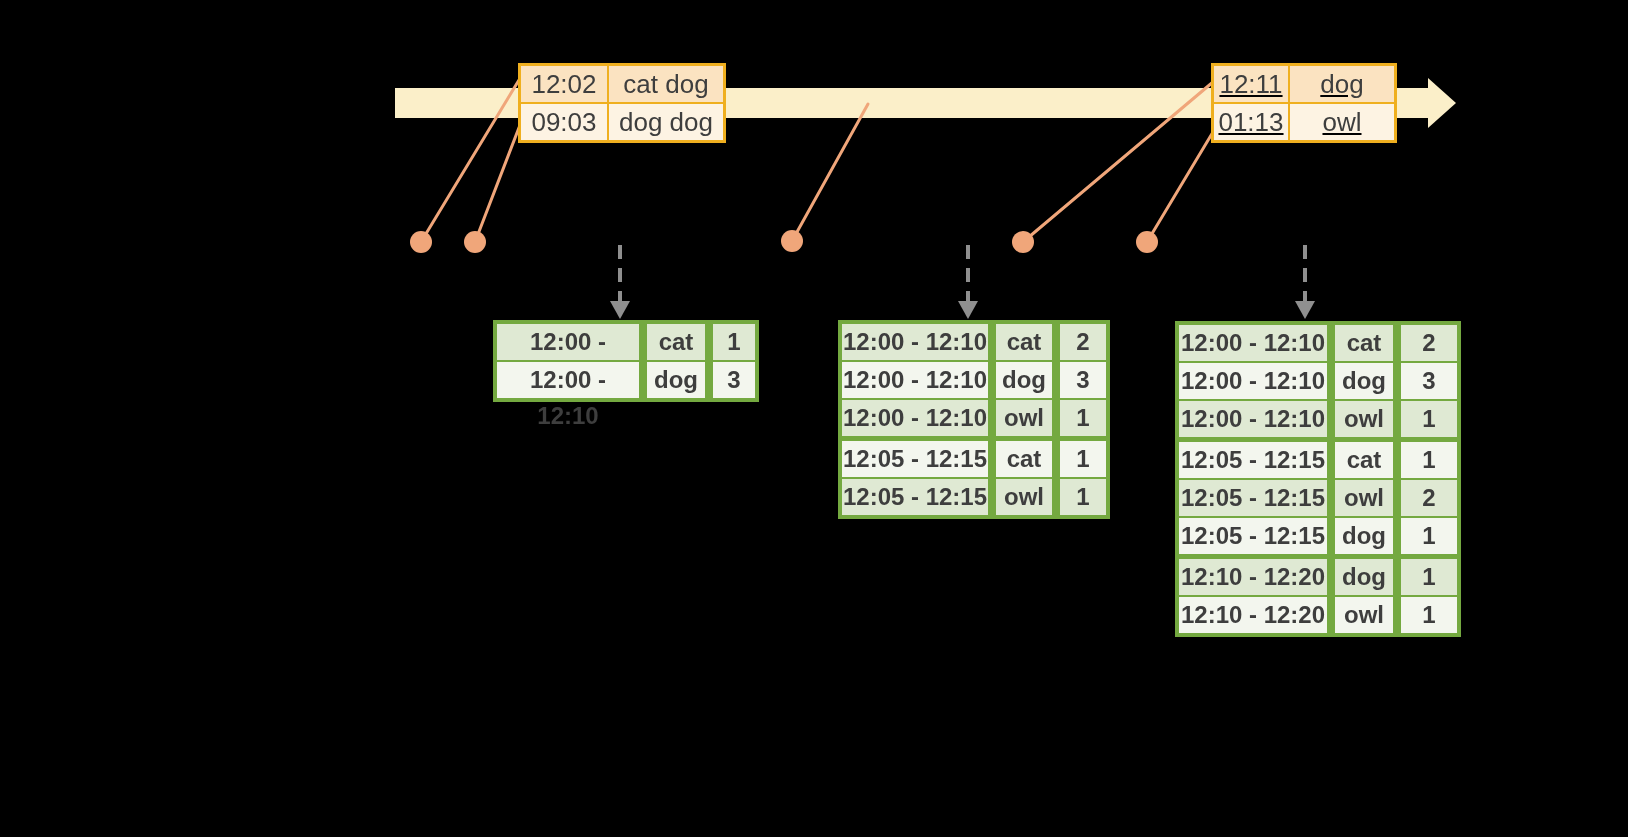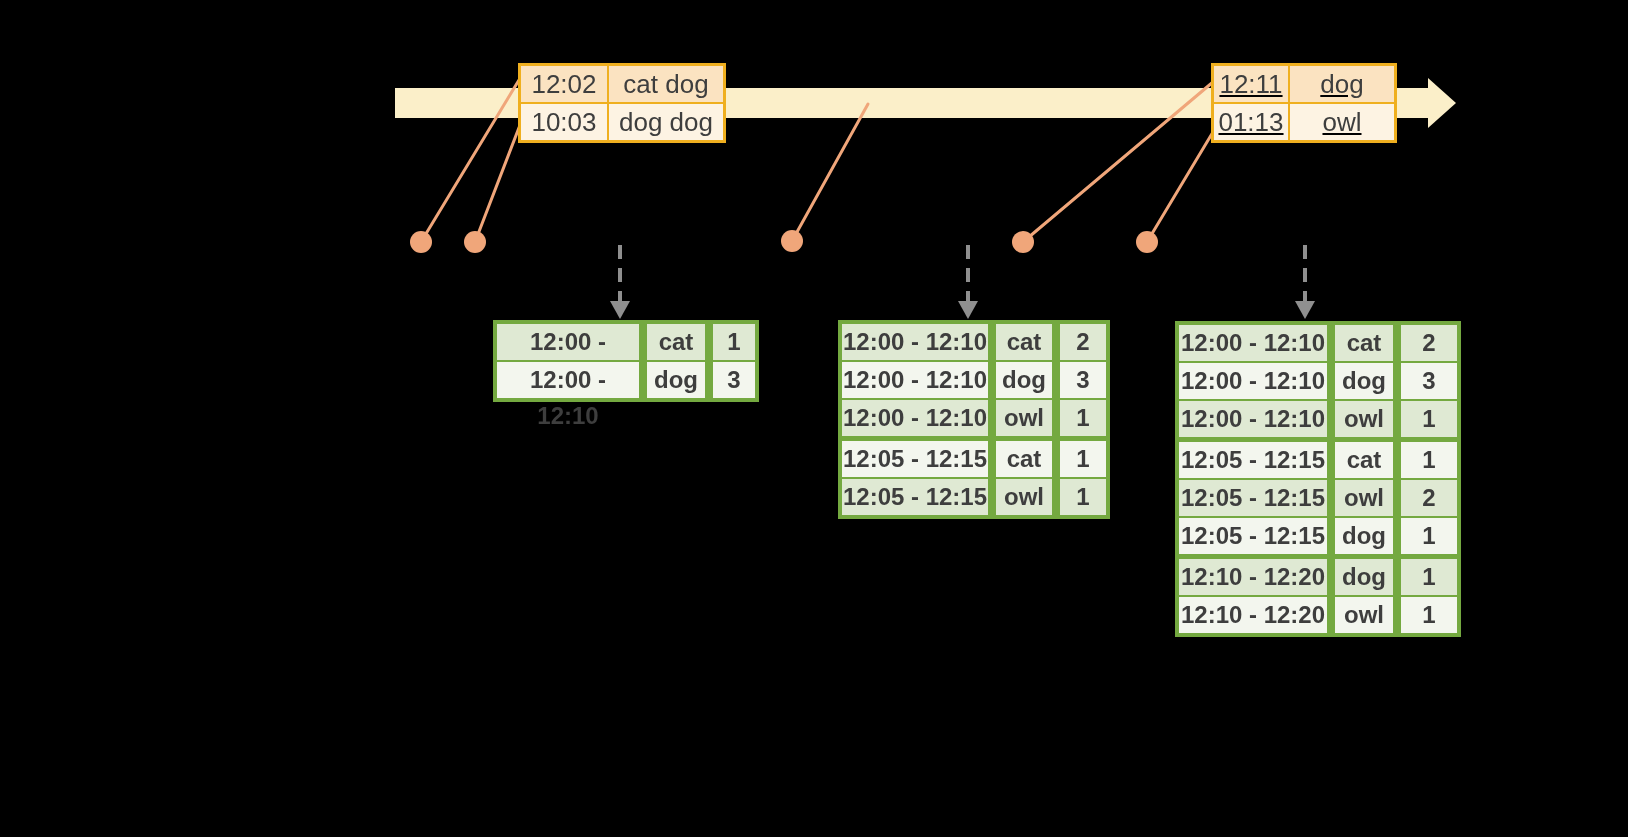--- a/index.html
+++ b/index.html
@@ -97,21 +97,21 @@
       </g>
     </g>
   </svg>
 
   <div id="event-table-0" class="event-table">
       <div class="event-row r-even">
         <div class="cell">12:02</div>
         <div class="cell">cat dog</div>
       </div>
       <div class="event-row r-odd">
-        <div class="cell">10:03</div>
+        <div class="cell">09:03</div>
         <div class="cell">dog dog</div>
       </div>
     </div>
   <div id="event-table-2" class="event-table">
       <div class="event-row r-even">
         <div class="cell">12:11</div>
         <div class="cell">dog</div>
       </div>
       <div class="event-row r-odd">
         <div class="cell">01:13</div>

